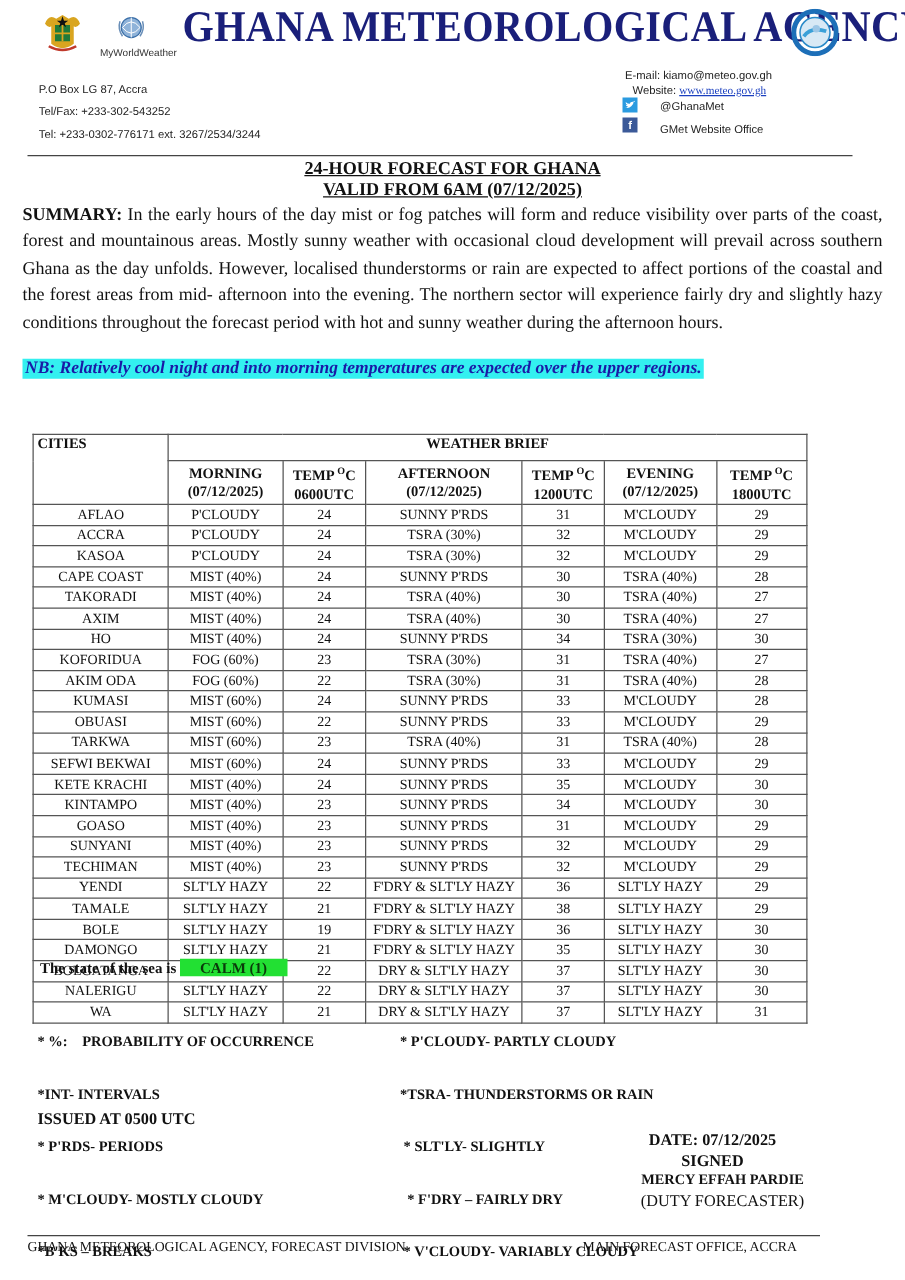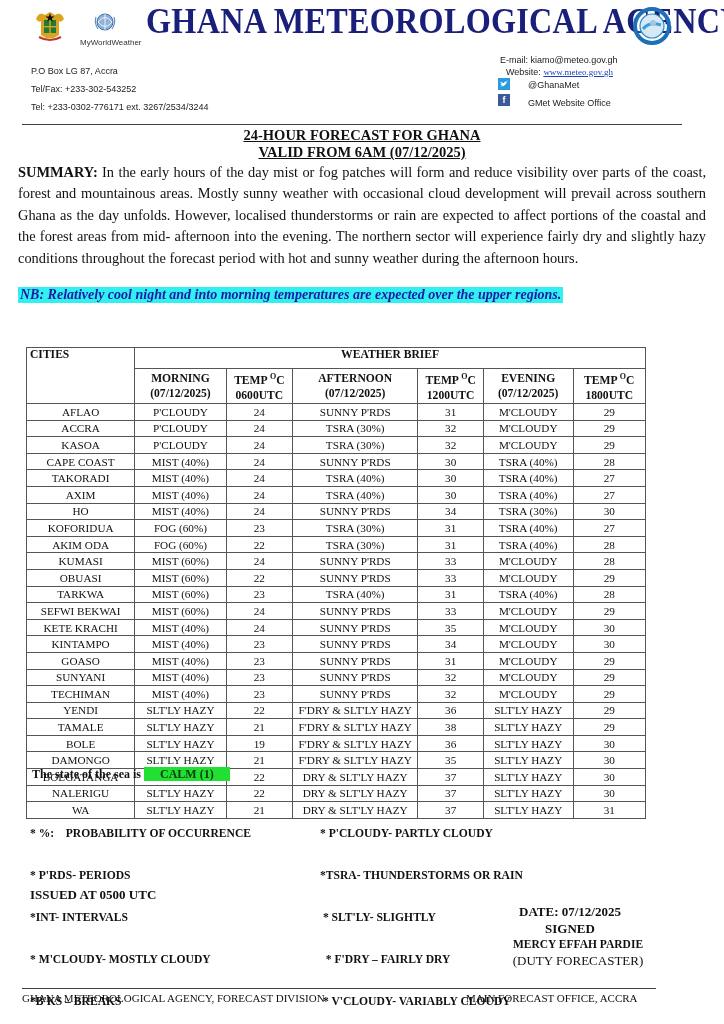--- a/index.html
+++ b/index.html
@@ -386,22 +386,22 @@
       </tr>
     </tbody>
 </table>
 
 <div class="abs sea">
   <span>The state of the sea is </span><span class="calm">CALM (1)</span>
 </div>
 
 <div class="abs legend" style="left:30px; top:799px;">
   <div>* %:    PROBABILITY OF OCCURRENCE</div>
+  <div>*INT- INTERVALS</div>
   <div>* P'RDS- PERIODS</div>
-  <div>*INT- INTERVALS</div>
   <div>* M'CLOUDY- MOSTLY CLOUDY</div>
   <div>*B'KS – BREAKS</div>
 </div>
 <div class="abs legend" style="left:320px; top:799px;">
   <div>* P'CLOUDY- PARTLY CLOUDY</div>
   <div>*TSRA- THUNDERSTORMS OR RAIN</div>
   <div> * SLT'LY- SLIGHTLY</div>
   <div>  * F'DRY – FAIRLY DRY</div>
   <div> * V'CLOUDY- VARIABLY CLOUDY</div>
 </div>

